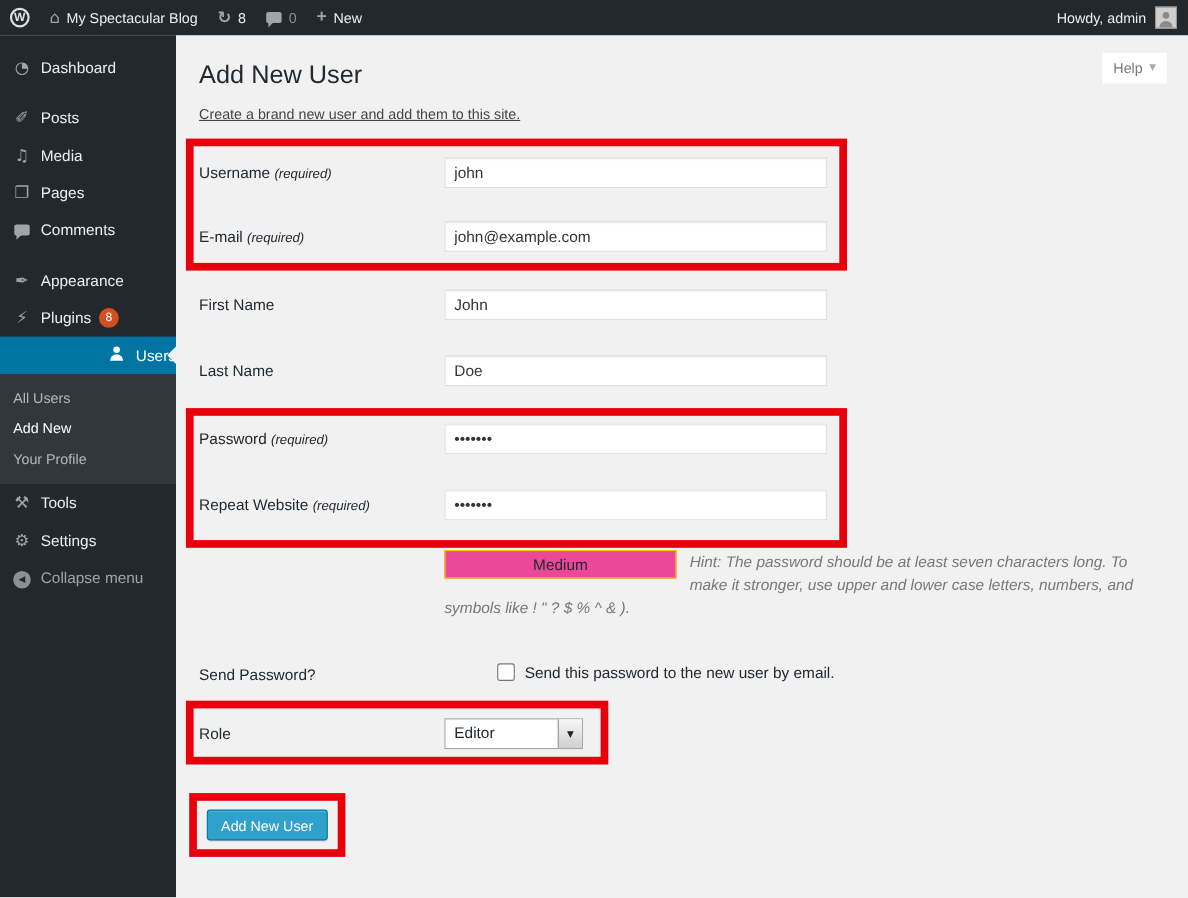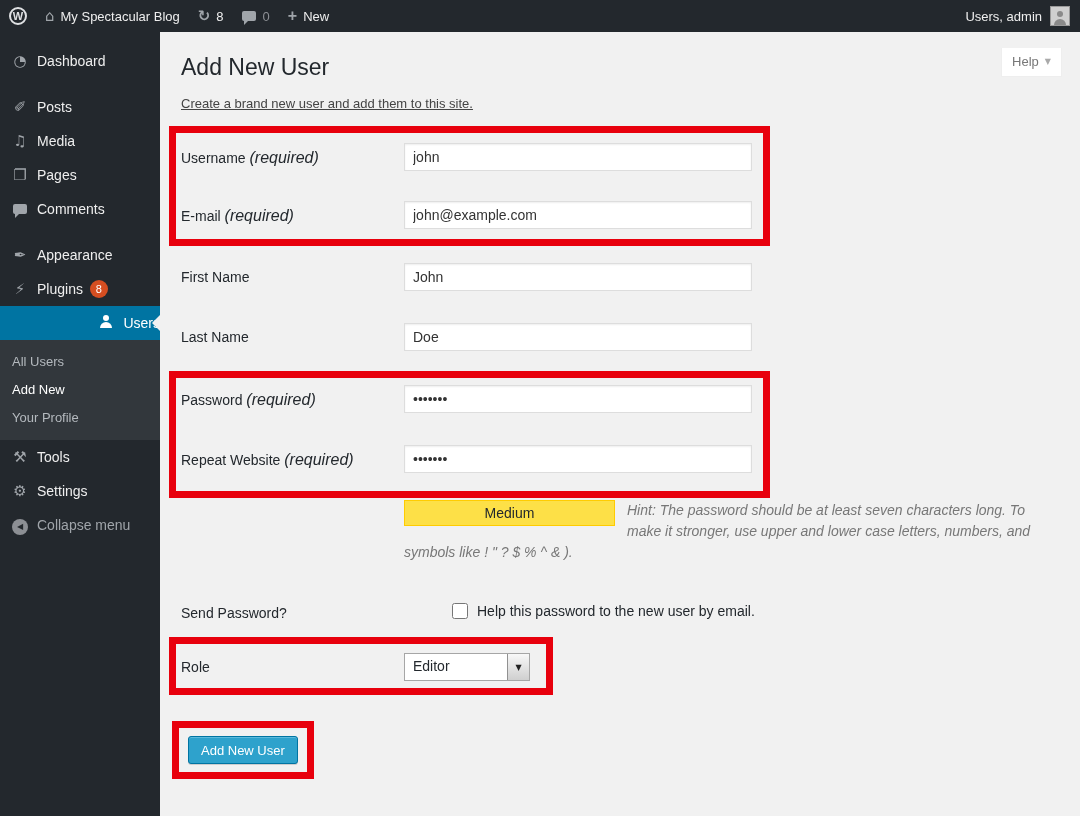--- a/index.html
+++ b/index.html
@@ -64,37 +64,37 @@
   .help-btn { position:absolute; top:16px; right:18px; background:#fff; color:#777; font-size:13px;
               padding:6px 10px 7px; cursor:pointer; display:flex; align-items:center; gap:6px;
               border:1px solid #eee; border-top:none; }
   .help-arrow { font-size:8px; color:#aaa; font-family:"DejaVu Sans",sans-serif; }
   .page-title { font-size:23px; font-weight:400; color:#23282d; line-height:30px; }
   .page-sub { font-size:13px; color:#444; margin-top:14px;text-decoration:underline; }
 
   
   .frow { display:flex; align-items:flex-start; }
   .flabel { width:223px; flex:none; padding-top:6px; font-size:14px; color:#23282d; }
-  .req { font-style:italic; font-size:16px; }
+  .req { font-style:italic; font-size:12px; }
   input.text { width:348px; height:28px; background:#fff; border:1px solid #ddd;
                box-shadow:inset 0 1px 2px rgba(0,0,0,.07); font-size:14px; color:#333;
                padding:3px 8px; font-family:"Liberation Sans",sans-serif; outline:none; }
   .red-box { border:7px solid #e8000d; }
   #grp-identity { margin-left:-12px; width:601px; padding:10px 0 10px 5px; margin-top:15px; }
   #grp-identity .frow:first-child { margin-bottom:30px; }
   .mid-rows { margin-top:17px; }
   .mid-rows .frow { margin-bottom:32px; }
   .mid-rows .frow:last-child { margin-bottom:20px; }
   #grp-password { margin-left:-12px; width:601px; padding:7px 0 18px 5px; }
   #grp-password .frow:first-child { margin-bottom:32px; }
 
   .meter-area { margin:2px 0 0 223px; width:628px; font-size:14px; font-style:italic;
                 color:#777; line-height:21px; }
   .strength-meter { float:left; width:211px; height:26px; line-height:24px; text-align:center;
-                    background:#fde047; border:1px solid #fc0; color:#23282d; font-style:normal;
+                    background:#ec4899; border:1px solid #fc0; color:#23282d; font-style:normal;
                     font-size:14px; margin-right:12px; margin-bottom:5px; }
   .clearfix::after { content:''; display:block; clear:both; }
 
   .send-row { margin-top:36px;gap:48px; }
   .check-wrap { display:flex; align-items:center; padding-top:4px; font-size:14px; color:#23282d; }
   .check-wrap input { width:16px; height:16px; margin-right:9px; }
 
   #grp-role { margin-left:-12px; width:384px; padding:9px 0 7px 5px; margin-top:16px; }
   .select { display:flex; width:126px; height:28px; background:#fff; border:1px solid #a6a6a6;
             cursor:pointer; align-items:stretch; }
@@ -130,21 +130,21 @@
       <div class="ab-item">
         <span class="bubble-icon"></span>
         <span class="count-muted">0</span>
       </div>
       <div class="ab-item">
         <span class="plus-glyph">+</span>
         <span>New</span>
       </div>
     </div>
     <div class="ab-right">
-      <span class="howdy">Users, admin</span>
+      <span class="howdy">Howdy, admin</span>
       <span class="avatar">
           <span class="person-icon"></span>
         </span>
     </div>
   </div>
 
   <div class="sidebar">
     <div class="menu-sep"></div>
     <div class="menu-item">
       <span class="mi-icon">◔</span>
@@ -257,21 +257,21 @@
     <div class="meter-area clearfix">
       <div class="strength-meter">Medium</div>
       <span>Hint: The password should be at least seven characters long. To make it stronger, use upper and lower case letters, numbers, and symbols like ! " ? $ % ^ &amp; ).</span>
     </div>
 
     
     <div class="frow send-row">
       <div class="flabel">Send Password?</div>
       <label class="check-wrap">
         <input type="checkbox" style="">
-        <span>Help this password to the new user by email.</span>
+        <span>Send this password to the new user by email.</span>
       </label>
     </div>
 
     
     <div class="red-box" id="grp-role">
       <div class="frow">
         <div class="flabel">Role</div>
         <div class="select">
           <span class="select-value">Editor</span>
           <span class="select-btn">

